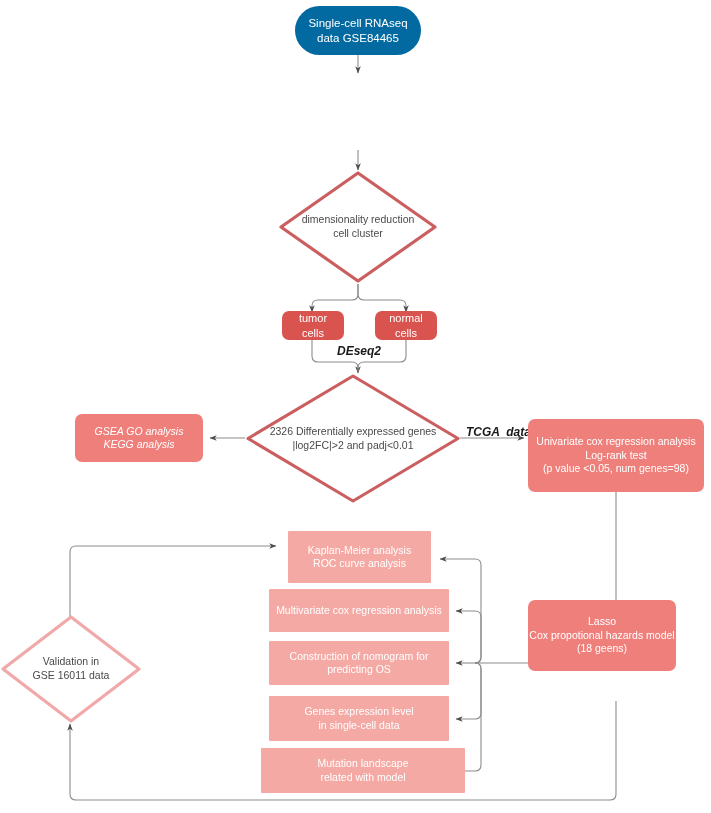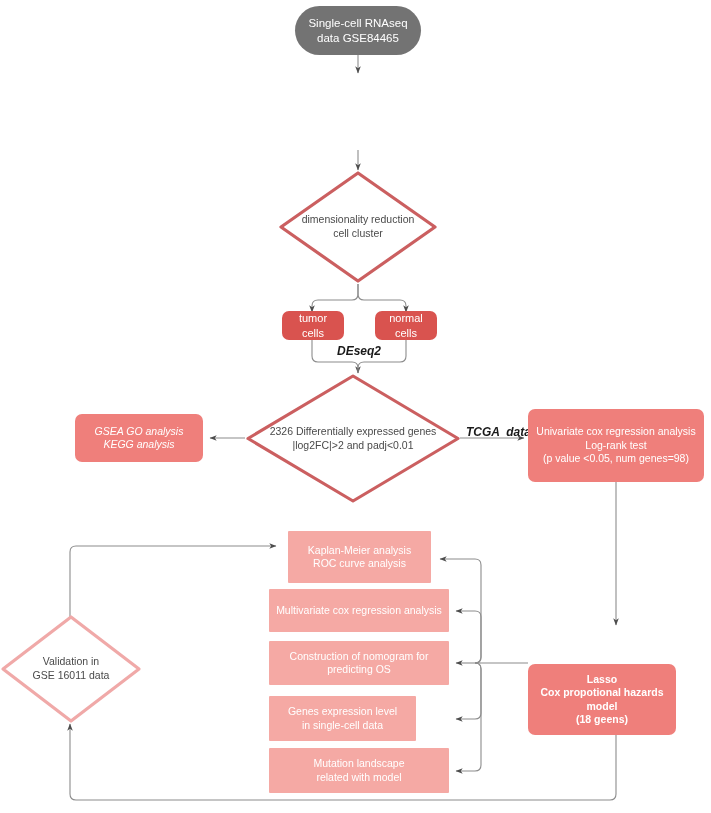--- a/index.html
+++ b/index.html
@@ -28,21 +28,21 @@
     align-items: center;
     justify-content: center;
     text-align: center;
     box-sizing: border-box;
     color: #ffffff;
     line-height: 1.28;
     white-space: pre-line;
   }
   .pill {
     border-radius: 40px;
-    background: #737373;
+    background: #0369a1;
     font-size: 11.5px;
   }
   .rect-dark {
     border-radius: 7px;
     background: #c9474a;
     font-size: 11.5px;
   }
   .rect-small {
     border-radius: 7px;
     background: #d9534f;
@@ -157,40 +157,40 @@
     </svg>
     <div class="diamond-label">2326 Differentially expressed genes
 |log2FC|&gt;2 and padj&lt;0.01</div>
   </div>
 
   <div class="node rect-mid" style="left:75px; top:414px; width:128px; height:48px;font-style:italic;">GSEA GO analysis
 KEGG analysis</div>
 
   <div class="edge-label" style="left:466px; top:425px;text-align:right;">TCGA  data</div>
 
-  <div class="node rect-mid" style="left:528px; top:409px; width:176px; height:73px;">Univariate cox regression analysis
+  <div class="node rect-mid" style="left:528px; top:419px; width:176px; height:73px;">Univariate cox regression analysis
 Log-rank test
 (p value &lt;0.05, num genes=98)</div>
 
-  <div class="node rect-mid" style="left:528px; top:664px; width:148px; height:71px;font-weight:bold;">Lasso
+  <div class="node rect-mid" style="left:528px; top:600px; width:148px; height:71px;">Lasso
 Cox propotional  hazards model
 (18 geens)</div>
 
   <div class="node rect-light" style="left:288px; top:531px; width:143px; height:52px;">Kaplan-Meier analysis
 ROC  curve analysis</div>
 
   <div class="node rect-light" style="left:269px; top:641px; width:180px; height:44px;">Construction of nomogram for
 predicting OS</div>
 
   <div class="node rect-light" style="left:269px; top:589px; width:180px; height:43px;">Multivariate cox regression analysis</div>
 
-  <div class="node rect-light" style="left:269px; top:696px; width:147px; height:45px;">Genes expression level
+  <div class="node rect-light" style="left:269px; top:696px; width:180px; height:45px;">Genes expression level
 in single-cell data</div>
 
-  <div class="node rect-light" style="left:269px; top:748px; width:180px; height:45px;">Mutation landscape
+  <div class="node rect-light" style="left:261px; top:748px; width:204px; height:45px;">Mutation landscape
 related with model</div>
 
   <div class="diamond-wrap" style="left:0px; top:614px; width:142px; height:110px;">
     <svg width="142" height="110" viewBox="0 0 142 110">
       <polygon points="71,3 139,55 71,107 3,55" fill="#ffffff" stroke="#f0a9a8" stroke-width="3.2" stroke-linejoin="round"></polygon>
     </svg>
     <div class="diamond-label">Validation in
 GSE 16011 data</div>
   </div>
 

